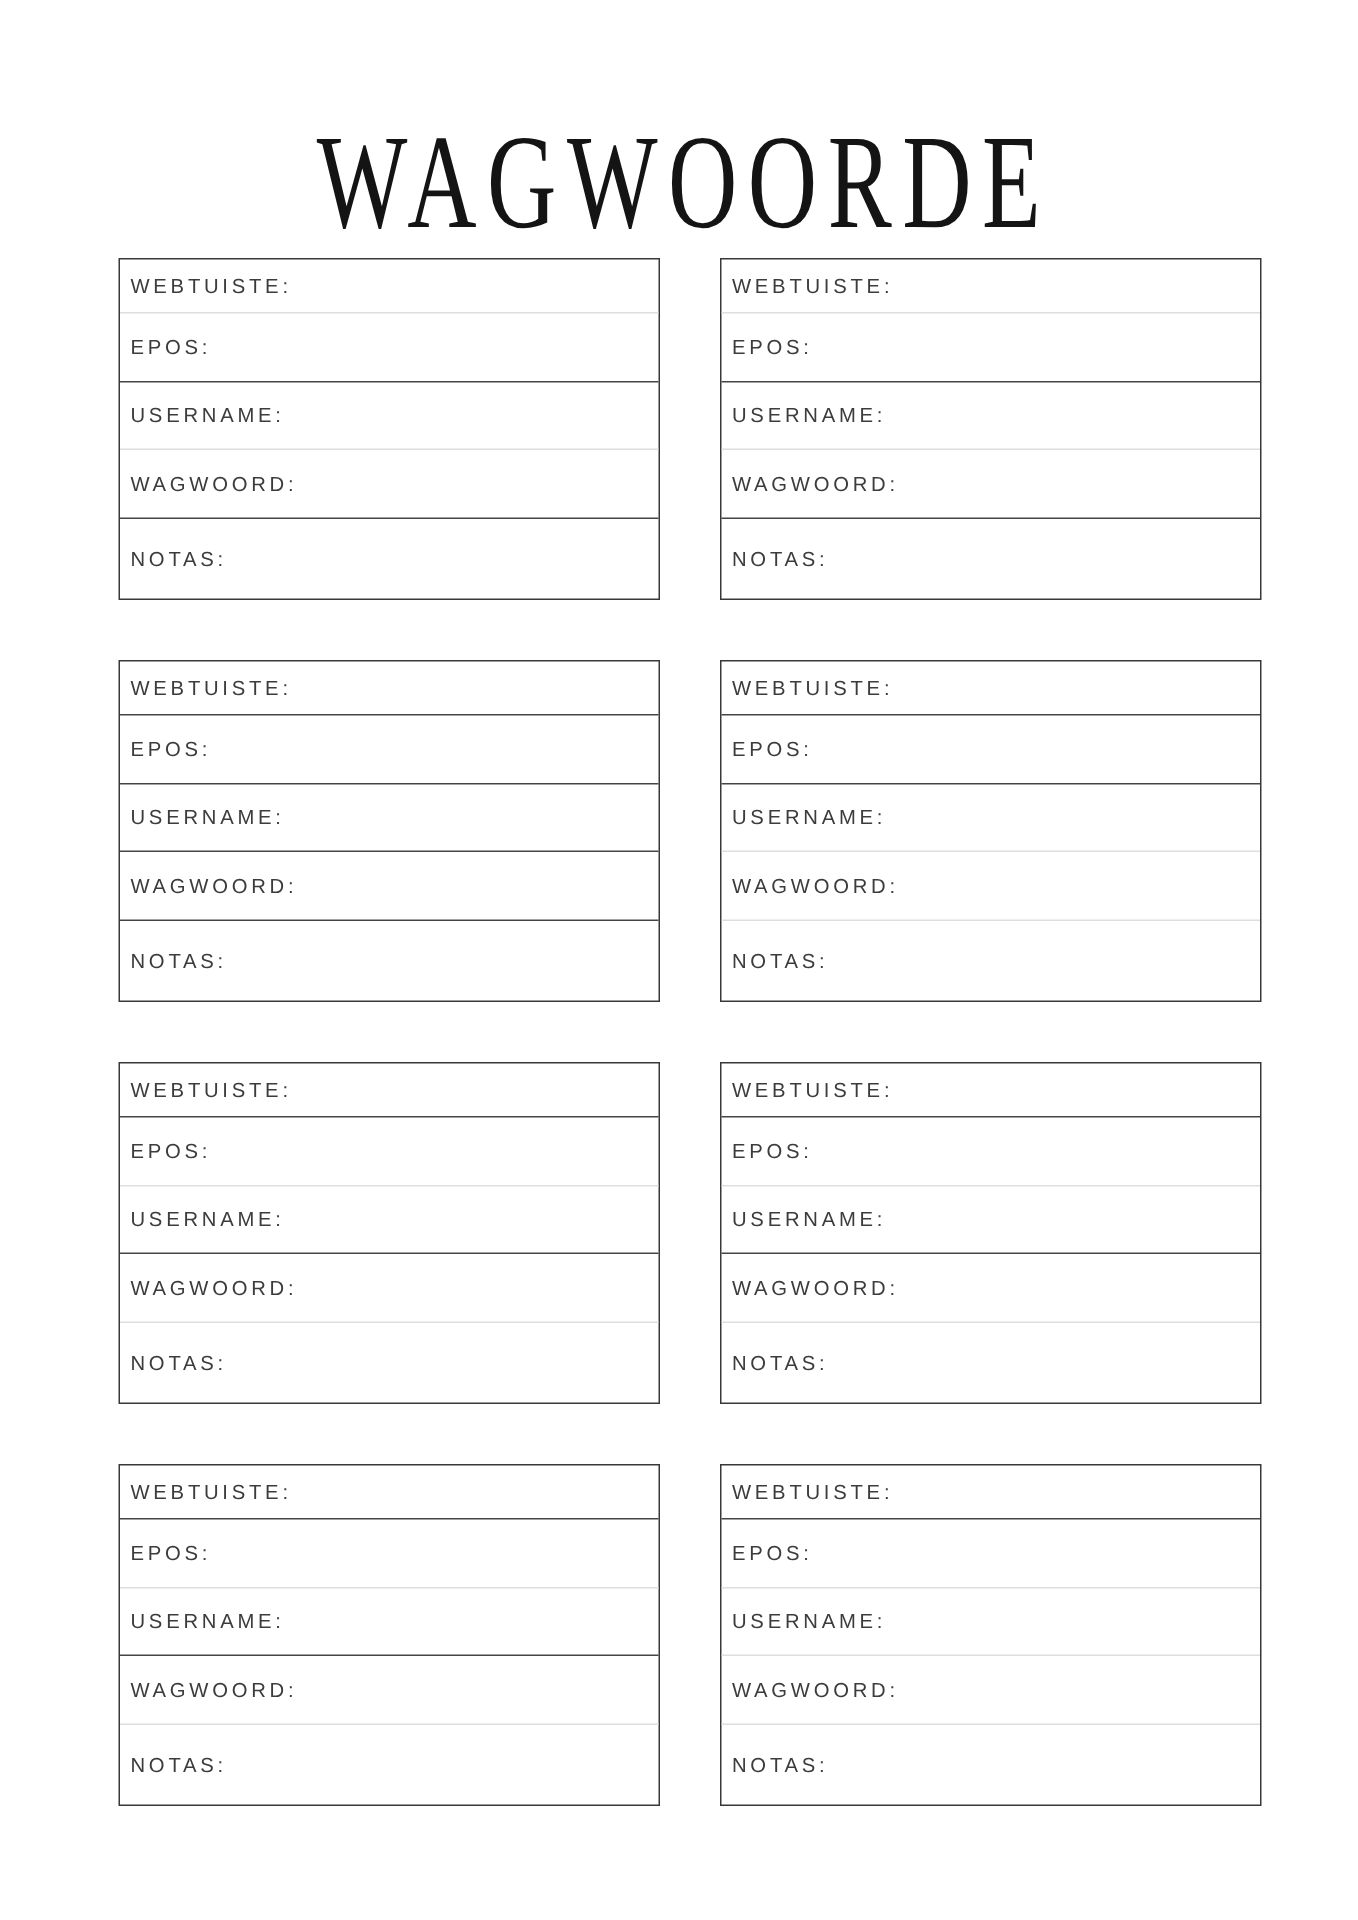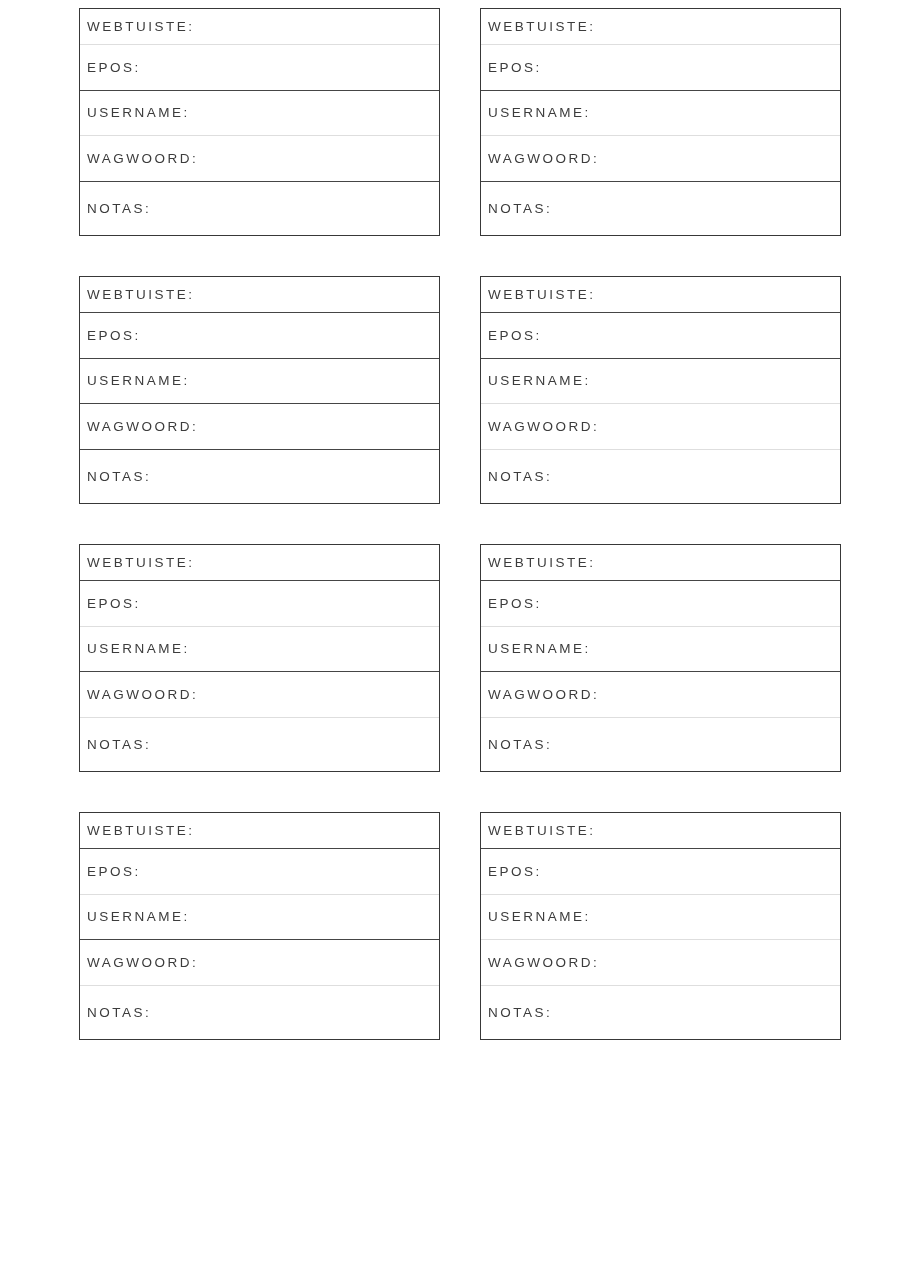--- a/index.html
+++ b/index.html
@@ -76,20 +76,23 @@
     flex: 1 1 auto;
     align-self: stretch;
     margin-left: 6px;
   }
 </style>
 </head>
 <body>
 
 <div>
 
+  <div class="title-wrap">
+    <div class="title">WAGWOORDE</div>
+  </div>
 
   <div class="grid">
 
     <div class="card">
       <div class="row r1">
         <span class="label">WEBTUISTE:</span>
         <span class="value"></span>
       </div>
       <div class="row r2 sep-light">
         <span class="label">EPOS:</span>

